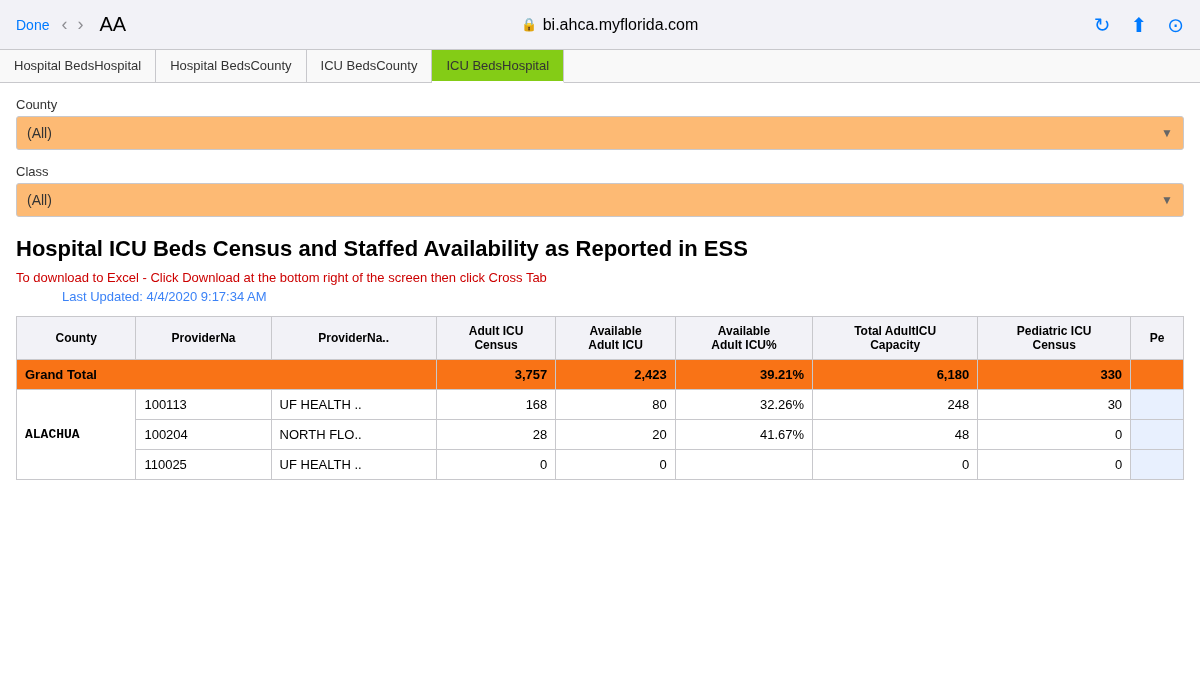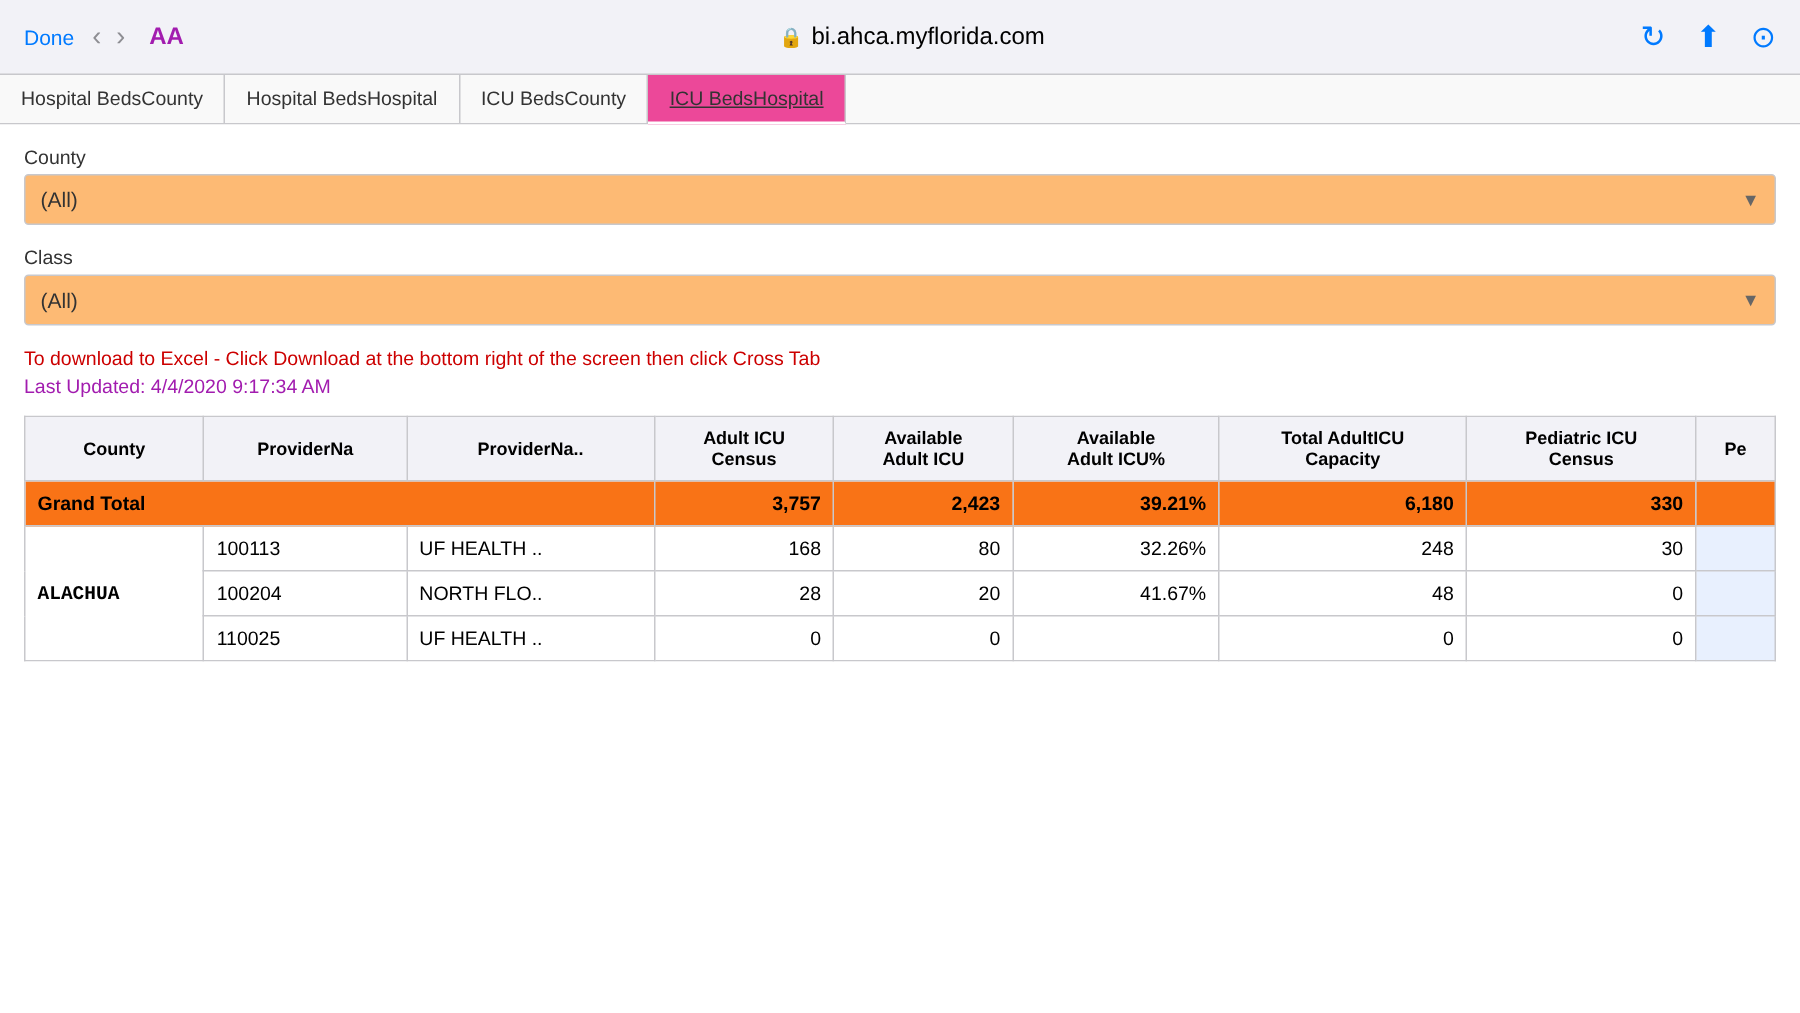--- a/index.html
+++ b/index.html
@@ -28,23 +28,23 @@
     .browser-nav {
       display: flex;
       gap: 10px;
       margin-right: 16px;
     }
     .browser-nav span {
       color: #8e8e93;
       font-size: 18px;
     }
     .browser-aa {
-      color: #a21caf;
-      font-size: 16px;
-      font-weight: 700;
+      color: #000000;
+      font-size: 20px;
+      font-weight: 400;
       margin-right: auto;
     }
     .browser-url {
       display: flex;
       align-items: center;
       gap: 5px;
       font-size: 16px;
       font-weight: 500;
       flex: 1;
       justify-content: center;
@@ -72,25 +72,24 @@
     }
     .tab-item {
       padding: 8px 14px;
       font-size: 13px;
       color: #333;
       border-right: 1px solid #c8c8cc;
       cursor: pointer;
       white-space: nowrap;
     }
     .tab-item.active {
-      background: #ec4899;
+      background: #84cc16;
       border-bottom: 2px solid #fff;
       margin-bottom: -1px;
       font-weight: 500;
-      text-decoration: underline;
     }
 
     
     .content {
       padding: 14px 16px;
       background: #fff;
     }
 
     
     .filter-group {
@@ -129,22 +128,23 @@
       margin: 18px 0 6px 0;
       line-height: 1.3;
     }
     .report-download-note {
       color: #c00;
       font-size: 13px;
       margin-bottom: 4px;
     }
     .report-updated {
       font-size: 13px;
-      color: #a21caf;
+      color: #3b82f6;
       margin-bottom: 12px;
+      margin-left: 46px;
     }
 
     
     .data-table {
       width: 100%;
       border-collapse: collapse;
       font-size: 13px;
     }
     .data-table th, .data-table td {
       border: 1px solid #c8c8cc;
@@ -189,22 +189,22 @@
     <span>bi.ahca.myflorida.com</span>
   </div>
   <div class="browser-actions">
     <span>↻</span>
     <span>⬆</span>
     <span>⊙</span>
   </div>
 </div>
 
 <div class="tab-bar">
+  <div class="tab-item">Hospital BedsHospital</div>
   <div class="tab-item">Hospital BedsCounty</div>
-  <div class="tab-item">Hospital BedsHospital</div>
   <div class="tab-item">ICU BedsCounty</div>
   <div class="tab-item active">ICU BedsHospital</div>
 </div>
 
 <div class="content">
 
   <div class="filter-group">
     <div class="filter-label">County</div>
     <div class="filter-select">
       <span class="filter-select-value">(All)</span>
@@ -213,20 +213,21 @@
   </div>
 
   <div class="filter-group">
     <div class="filter-label">Class</div>
     <div class="filter-select">
       <span class="filter-select-value">(All)</span>
       <span class="filter-select-arrow">▼</span>
     </div>
   </div>
 
+  <div class="report-title">Hospital ICU Beds Census and Staffed Availability as Reported in ESS</div>
   <div class="report-download-note">To download to Excel - Click Download at the bottom right of the screen then click Cross Tab</div>
   <div class="report-updated">
     <span>Last Updated:</span>
     <span>4/4/2020 9:17:34 AM</span>
   </div>
 
   <div style="overflow-x: auto;">
     <table class="data-table">
       <thead>
         <tr>

